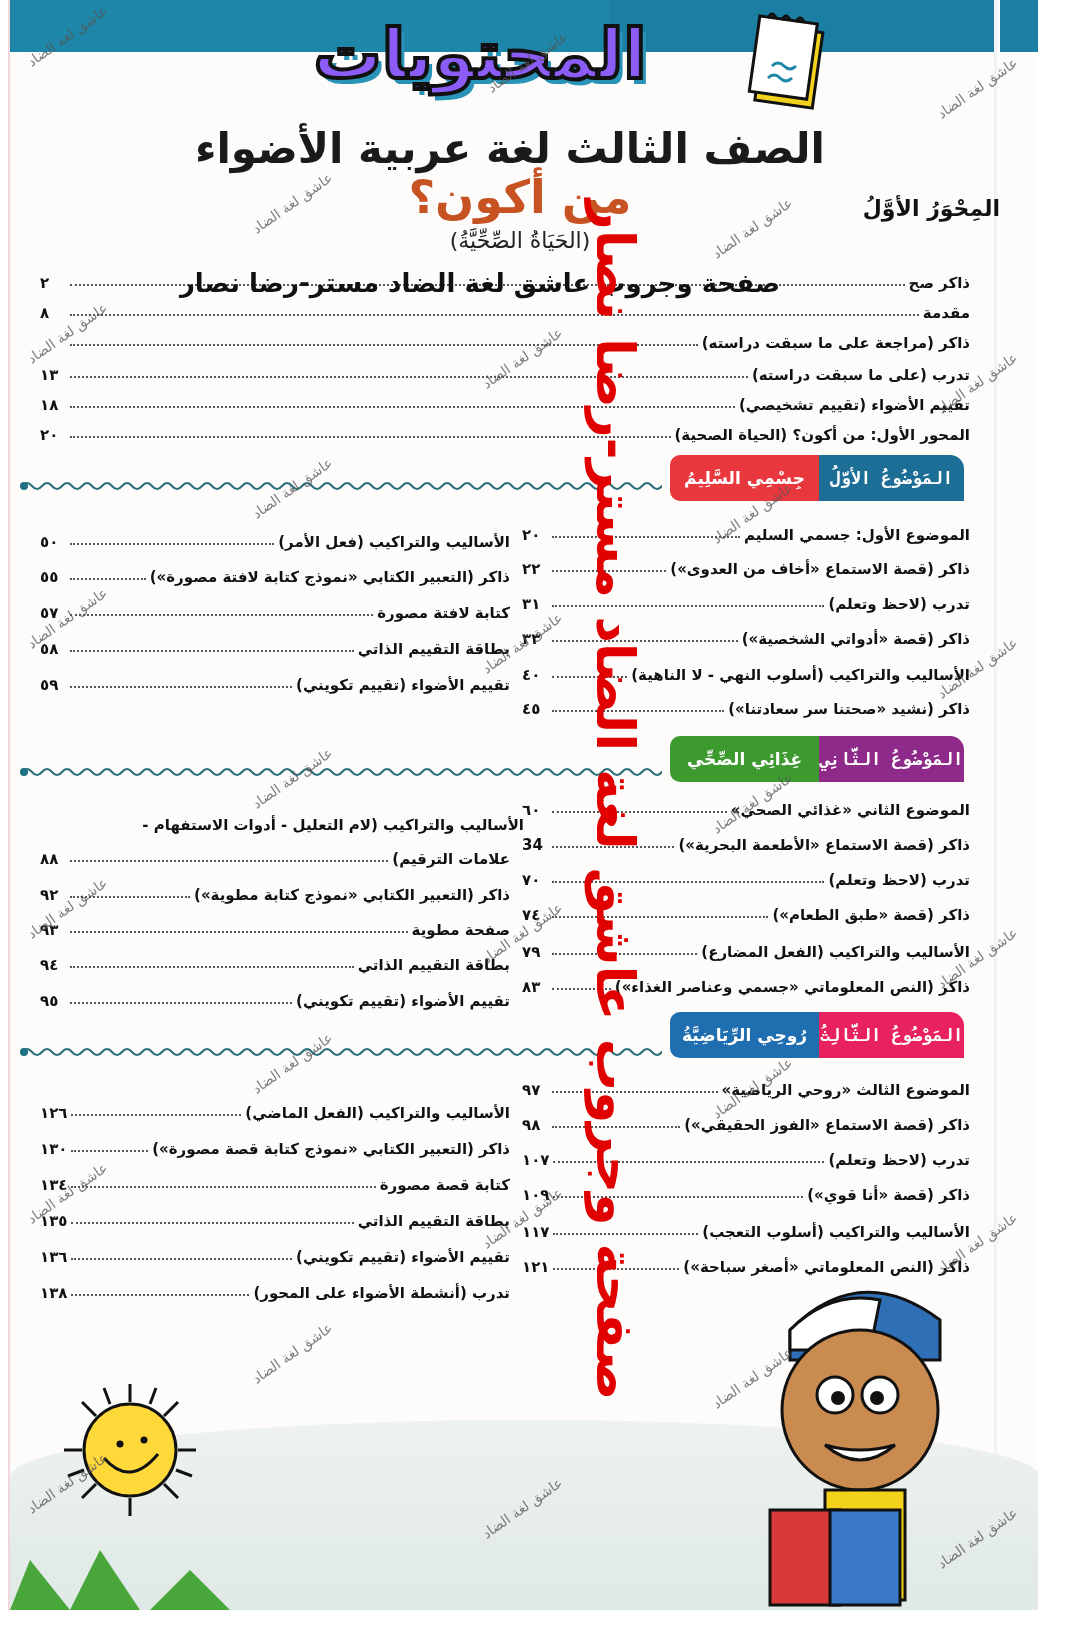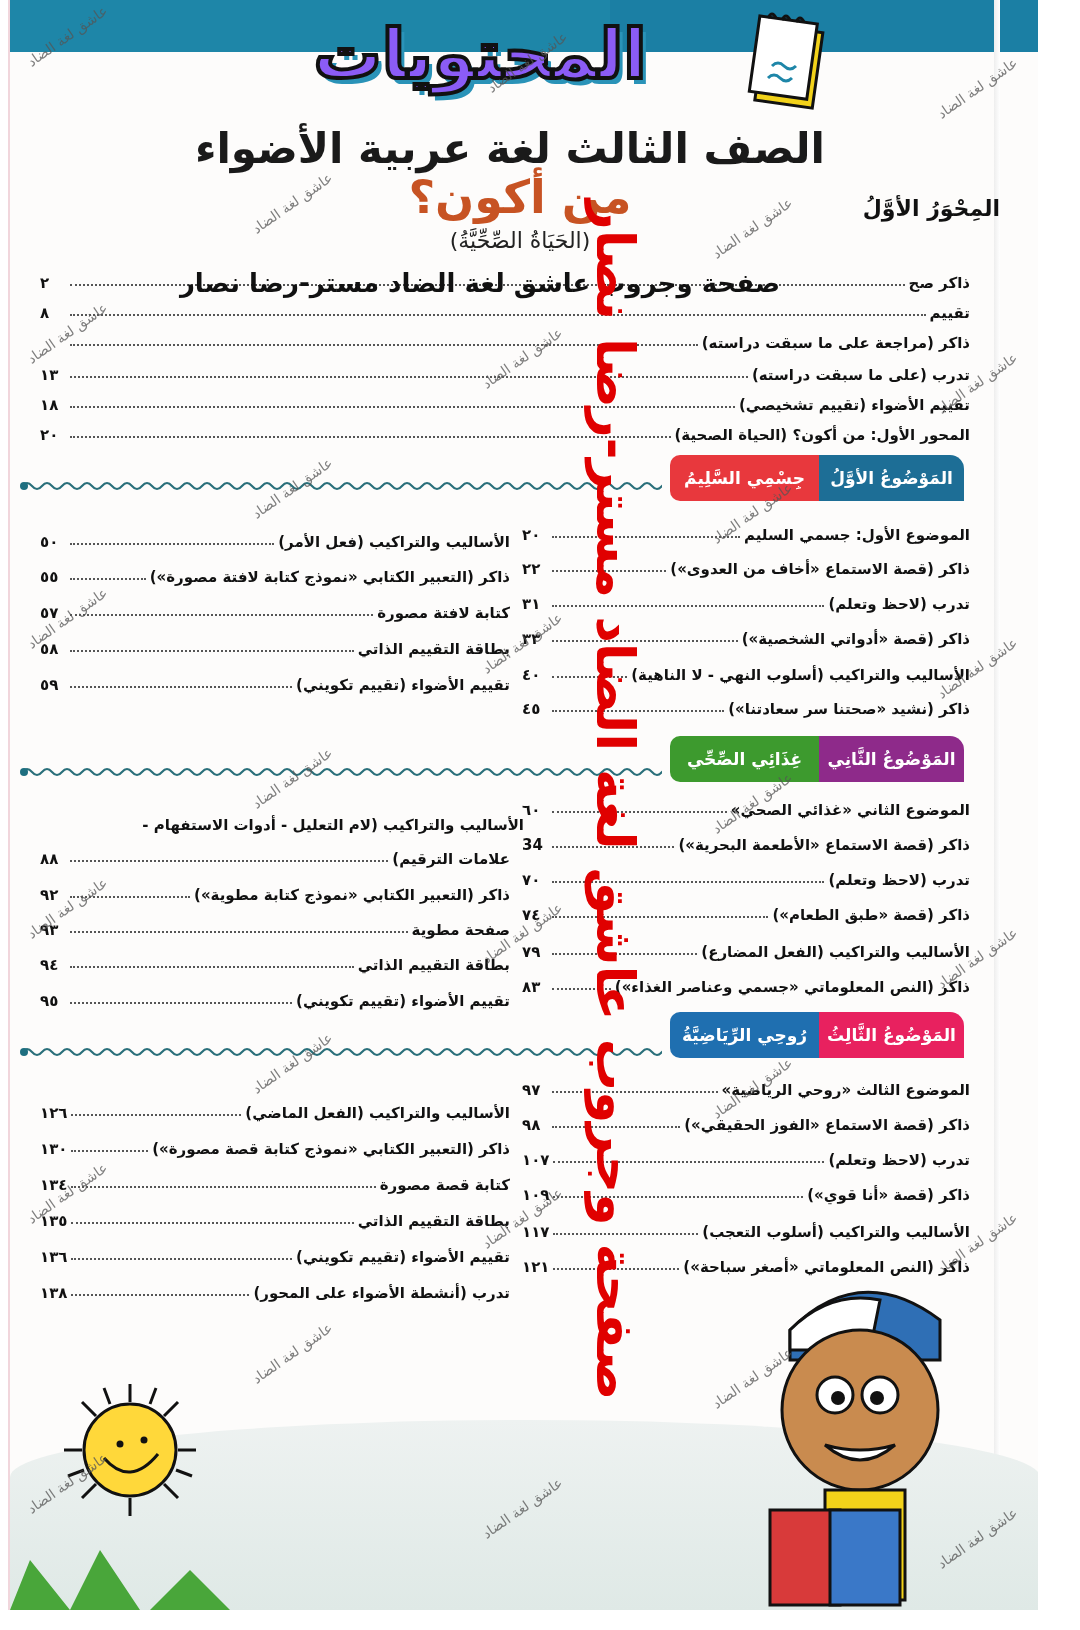--- a/index.html
+++ b/index.html
@@ -24,21 +24,21 @@
     .overlay-line { position: absolute; left: 160px; top: 268px; width: 620px; text-align: center; direction: rtl;
       font-family: "DejaVu Sans", sans-serif; font-weight: bold; font-size: 26px; color: #111; }
 
     .toc-row { position: absolute; height: 26px; display: flex; align-items: flex-end; direction: rtl; }
     .toc-label { white-space: nowrap; font-weight: bold; font-size: 15px; color: #111; padding-left: 4px; }
     .toc-dots { flex: 1; border-bottom: 2px dotted #555; margin-bottom: 6px; min-width: 20px; }
     .toc-page { white-space: nowrap; font-weight: bold; font-size: 15px; color: #111; padding-right: 4px; min-width: 30px; text-align: left; }
 
     .section-head { position: absolute; left: 660px; width: 294px; height: 38px; display: flex; direction: rtl; }
     .section-tab { height: 46px; display:flex; align-items:center; justify-content:center; font-weight: bold; font-size: 17px; color: #fff; }
-    .tab-a { width: 145px; border-radius: 0 14px 0 0; }
+    .tab-a { width: 145px; border-radius: 0 14px 0 0; font-family: Liberation Mono, monospace; }
     .tab-b { width: 149px; border-radius: 10px 0 0 10px; }
     .wave { position: absolute; left: 12px; width: 640px; height: 14px; }
     .wave-dot { position:absolute; left: 10px; width: 8px; height: 8px; border-radius: 50%; background: #1e6f80; }
 
     .vertical-red { position: absolute; left: 545px; top: 300px; width: 120px; height: 1000px; display:flex; align-items:center; justify-content:center; }
     .vertical-red span { display:block; transform: rotate(90deg); white-space: nowrap; font-family: "DejaVu Sans", sans-serif; font-weight: bold; font-size: 52px; color: #e00000; direction: rtl; }
 
     .watermark { position: absolute; font-size: 14px; color: #555; transform: rotate(-35deg); white-space: nowrap; opacity: 0.75; direction: rtl; }
 
     .hill { position: absolute; left: 0; top: 1420px; width: 1030px; height: 190px; background: linear-gradient(180deg, #eef2f1 0%, #dfe9e6 100%); border-radius: 50% 50% 0 0 / 30% 30% 0 0; }
@@ -67,21 +67,21 @@
   <div class="axis-label">المِحْوَرُ الأوَّلُ</div>
   <div class="subtitle-paren">(الحَيَاةُ الصِّحِّيَّةُ)</div>
 
   <div class="toc-row" style="left:30px; top:266px; width:930px;">
     <span class="toc-label">ذاكر صح</span>
     <span class="toc-dots"></span>
     <span class="toc-page">٢</span>
   </div>
   <div class="overlay-line">صفحة وجروب عاشق لغة الضاد مستر-رضا نصار</div>
   <div class="toc-row" style="left:30px; top:296px; width:930px;">
-    <span class="toc-label">تقييم</span>
+    <span class="toc-label">مقدمة</span>
     <span class="toc-dots"></span>
     <span class="toc-page">٨</span>
   </div>
   <div class="toc-row" style="left:30px; top:326px; width:930px;">
     <span class="toc-label">ذاكر (مراجعة على ما سبقت دراسته)</span>
     <span class="toc-dots"></span>
     <span class="toc-page"></span>
   </div>
   <div class="toc-row" style="left:30px; top:358px; width:930px;">
     <span class="toc-label">تدرب (على ما سبقت دراسته)</span>

